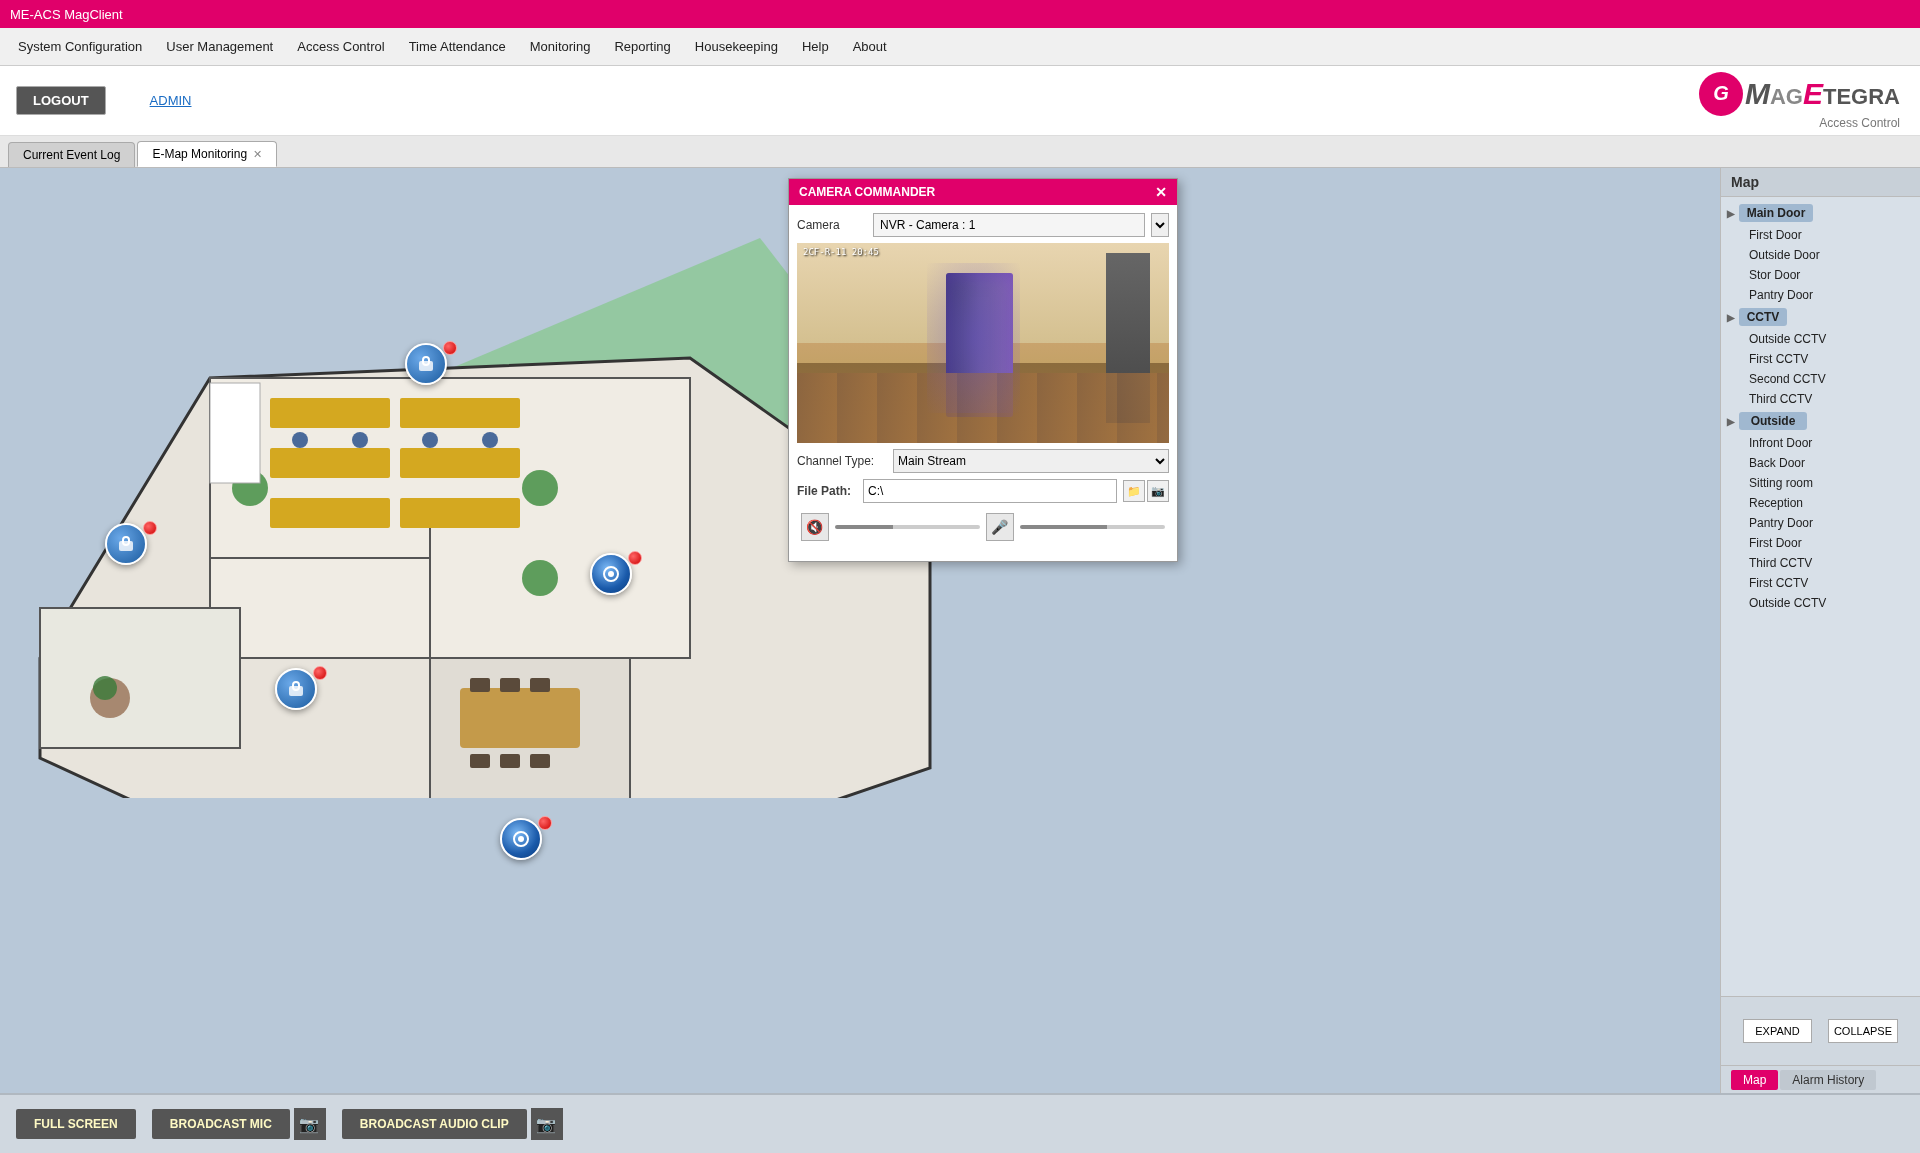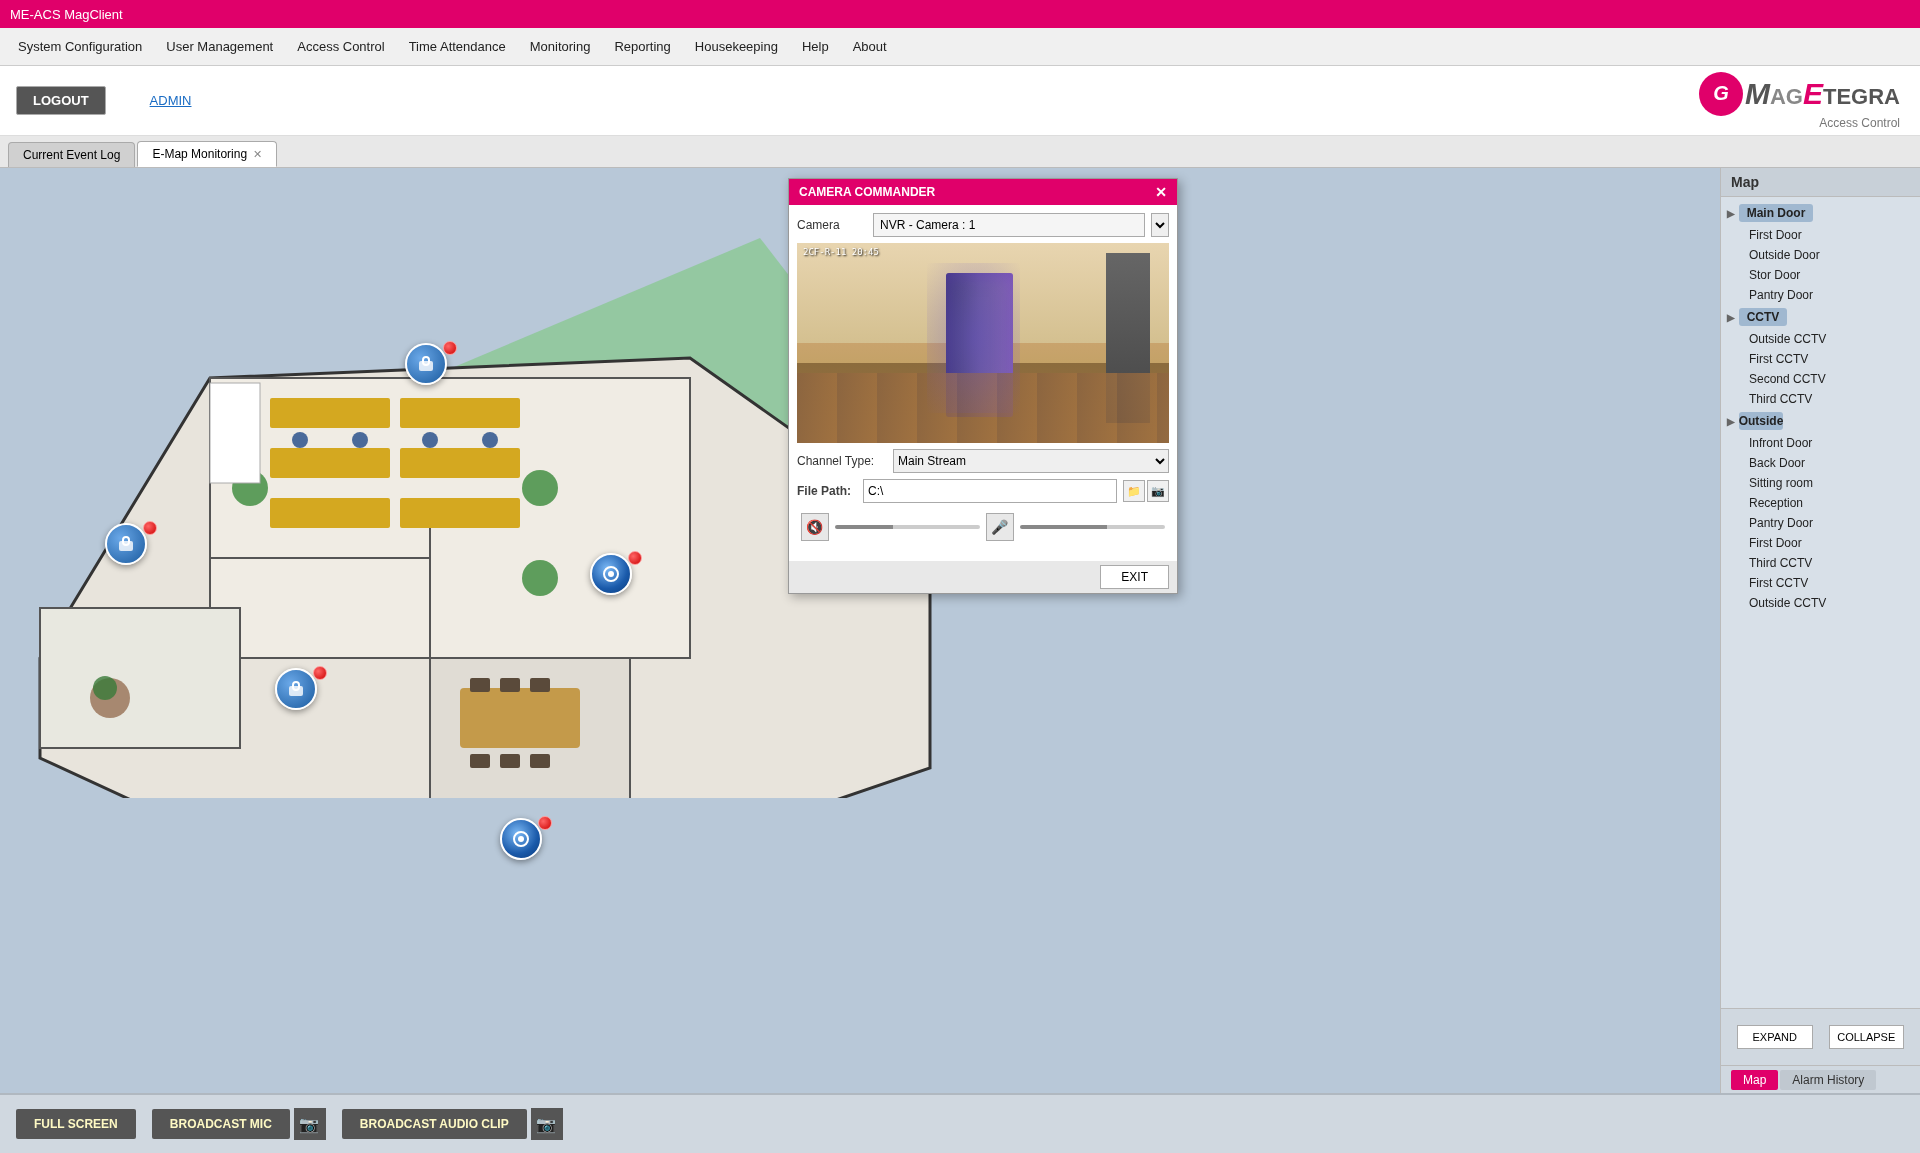--- a/index.html
+++ b/index.html
@@ -293,21 +293,21 @@
       background: #a8c4e0;
       border-radius: 3px;
       padding: 2px 8px;
       font-size: 12px;
     }
 
     
     #expand-collapse {
       display: flex;
       gap: 16px;
-      padding: 16px;
+      padding: 22px;
       border-top: 1px solid #bbb;
       background: #d0d8e0;
     }
     .ec-btn {
       flex: 1;
       padding: 5px;
       background: white;
       border: 1px solid #aaa;
       cursor: pointer;
       font-size: 11px;
@@ -667,23 +667,20 @@
             </div>
           </div>
 
           <div class="audio-controls">
             <button class="audio-btn">🔇</button>
             <div class="audio-slider" style="background:linear-gradient(90deg,#888 40%,#ccc 40%);border-radius:2px;cursor:pointer;"></div>
             <button class="audio-btn">🎤</button>
             <div class="audio-slider" style="background:linear-gradient(90deg,#888 60%,#ccc 60%);border-radius:2px;cursor:pointer;"></div>
           </div>
         </div>
-        <div class="modal-footer">
-          <button class="exit-btn">EXIT</button>
-        </div>
       </div>
 
     </div>
   </div>
 
   <div id="right-panel">
     <div id="map-header">Map</div>
     <div id="map-tree">
 
       <div class="tree-group">
@@ -703,21 +700,21 @@
       </div>
       <div class="tree-children">
         <div class="tree-item">Outside CCTV</div>
         <div class="tree-item">First CCTV</div>
         <div class="tree-item">Second CCTV</div>
         <div class="tree-item">Third CCTV</div>
       </div>
 
       <div class="tree-group">
         <span class="arrow">▶</span>
-        <span class="tree-node-highlighted" style="background:#a0b8d0;color:#222;padding:2px 0;border-radius:3px;font-size:12px;">Outside</span>
+        <span class="tree-node-highlighted" style="background:#a0b8d0;color:#222;padding:2px 12px;border-radius:3px;font-size:12px;">Outside</span>
       </div>
       <div class="tree-children">
         <div class="tree-item">Infront Door</div>
         <div class="tree-item">Back Door</div>
         <div class="tree-item">Sitting room</div>
         <div class="tree-item">Reception</div>
         <div class="tree-item">Pantry Door</div>
         <div class="tree-item">First Door</div>
         <div class="tree-item">Third CCTV</div>
         <div class="tree-item">First CCTV</div>

